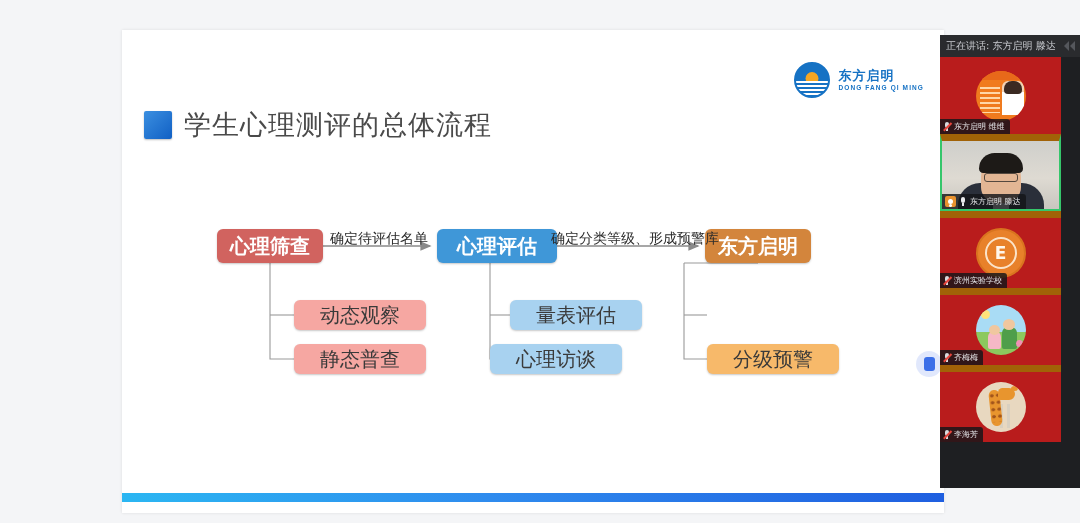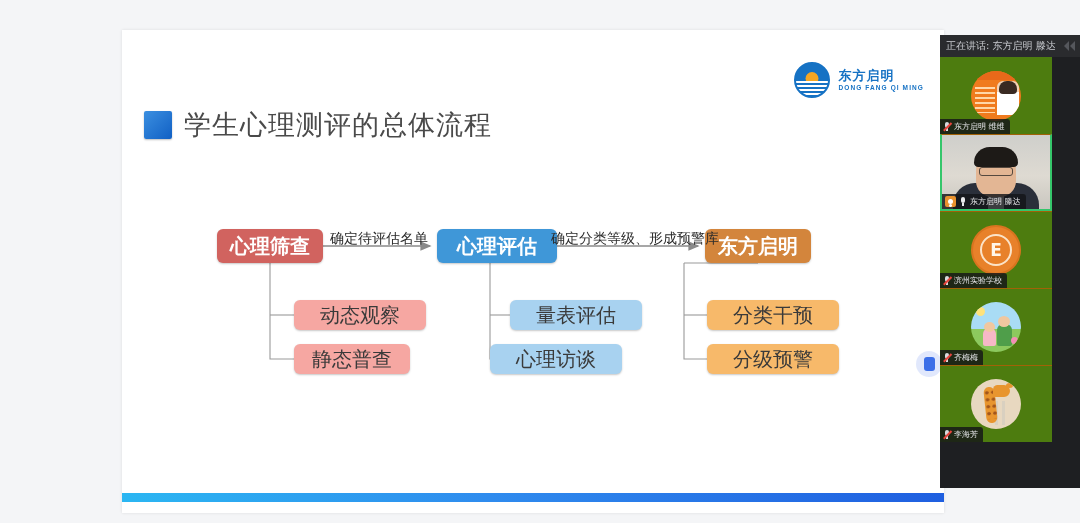--- a/index.html
+++ b/index.html
@@ -65,21 +65,21 @@
     box-shadow: 0 1px 2px rgba(0,0,0,0.22);
   }
   .node.primary { height: 34px; font-size: 20px; font-weight: bold; color: #ffffff; }
   .node.sub { height: 30px; font-size: 20px; color: #3a3a3a; }
 
   .n-screen  { left: 95px;  top: 199px; width: 106px; background: #d1635f; }
   .n-assess  { left: 315px; top: 199px; width: 120px; background: #3f97d8; }
   .n-warn    { left: 583px; top: 199px; width: 106px; background: #d3853c; }
 
   .s-dyn     { left: 172px; top: 270px; width: 132px; background: #f6a7a2; }
-  .s-static  { left: 172px; top: 314px; width: 116px; background: #f6a7a2; }
+  .s-static  { left: 172px; top: 314px; width: 132px; background: #f6a7a2; }
   .s-scale   { left: 388px; top: 270px; width: 132px; background: #a8d2f0; }
   .s-inter   { left: 368px; top: 314px; width: 132px; background: #a8d2f0; }
   .s-class   { left: 585px; top: 270px; width: 132px; background: #f7b96a; }
   .s-grade   { left: 585px; top: 314px; width: 132px; background: #f7b96a; }
 
   .conn-label {
     position: absolute; font-size: 14px; color: #2b2b2b; white-space: nowrap;
     font-family: "DejaVu Sans", sans-serif;
   }
   .lbl-1 { left: 208px; top: 200px; }
@@ -111,23 +111,23 @@
   #speaking-text {
     font-size: 10px; color: #c9cbd0; white-space: nowrap;
     font-family: "DejaVu Sans", sans-serif;
   }
   #collapse-icon { position: absolute; right: 5px; top: 6px; display: flex; gap: 1px; }
   #collapse-icon span {
     width: 0; height: 0; border-top: 5px solid transparent; border-bottom: 5px solid transparent;
     border-right: 5px solid #55575c;
   }
 
-  .tile { position: relative; width: 112px; height: 77px; background: #4d7c0f; overflow: hidden; }
+  .tile { position: relative; width: 121px; height: 77px; background: #b91c1c; overflow: hidden; }
   .tile.active { border: 2px solid #35c66b; height: 77px; }
-  .tile + .tile { border-top: 1px solid #a16207; }
+  .tile + .tile { border-top: 7px solid #a16207; }
 
   .avatar-wrap { position: absolute; left: 50%; top: 50%; transform: translate(-50%,-50%); }
   .avatar { width: 50px; height: 50px; border-radius: 50%; overflow: hidden; position: relative; }
 
   
   .av-promo { background: #f07b1e; }
   .av-promo .strip { position: absolute; left: 0; top: 0; width: 100%; height: 9px; background: #e8691a; }
   .av-promo .person {
     position: absolute; right: 2px; top: 10px; width: 22px; height: 34px;
     background: linear-gradient(#f2d3b6 0 11px, #ffffff 11px 100%); border-radius: 6px 6px 0 0;
@@ -253,21 +253,20 @@
         <div class="node primary n-assess">心理评估</div>
         <div class="node primary n-warn">东方启明</div>
 
         <div class="conn-label lbl-1">确定待评估名单</div>
         <div class="conn-label lbl-2">确定分类等级、形成预警库</div>
 
         <div class="node sub s-dyn">动态观察</div>
         <div class="node sub s-static">静态普查</div>
         <div class="node sub s-scale">量表评估</div>
         <div class="node sub s-inter">心理访谈</div>
-        <div class="node sub s-class">分类干预</div>
         <div class="node sub s-grade">分级预警</div>
       </div>
 
       <div id="bottom-bar"></div>
     </div>
 
     <div id="cursor-dot">
       <div class="core"></div>
     </div>
   </div>

